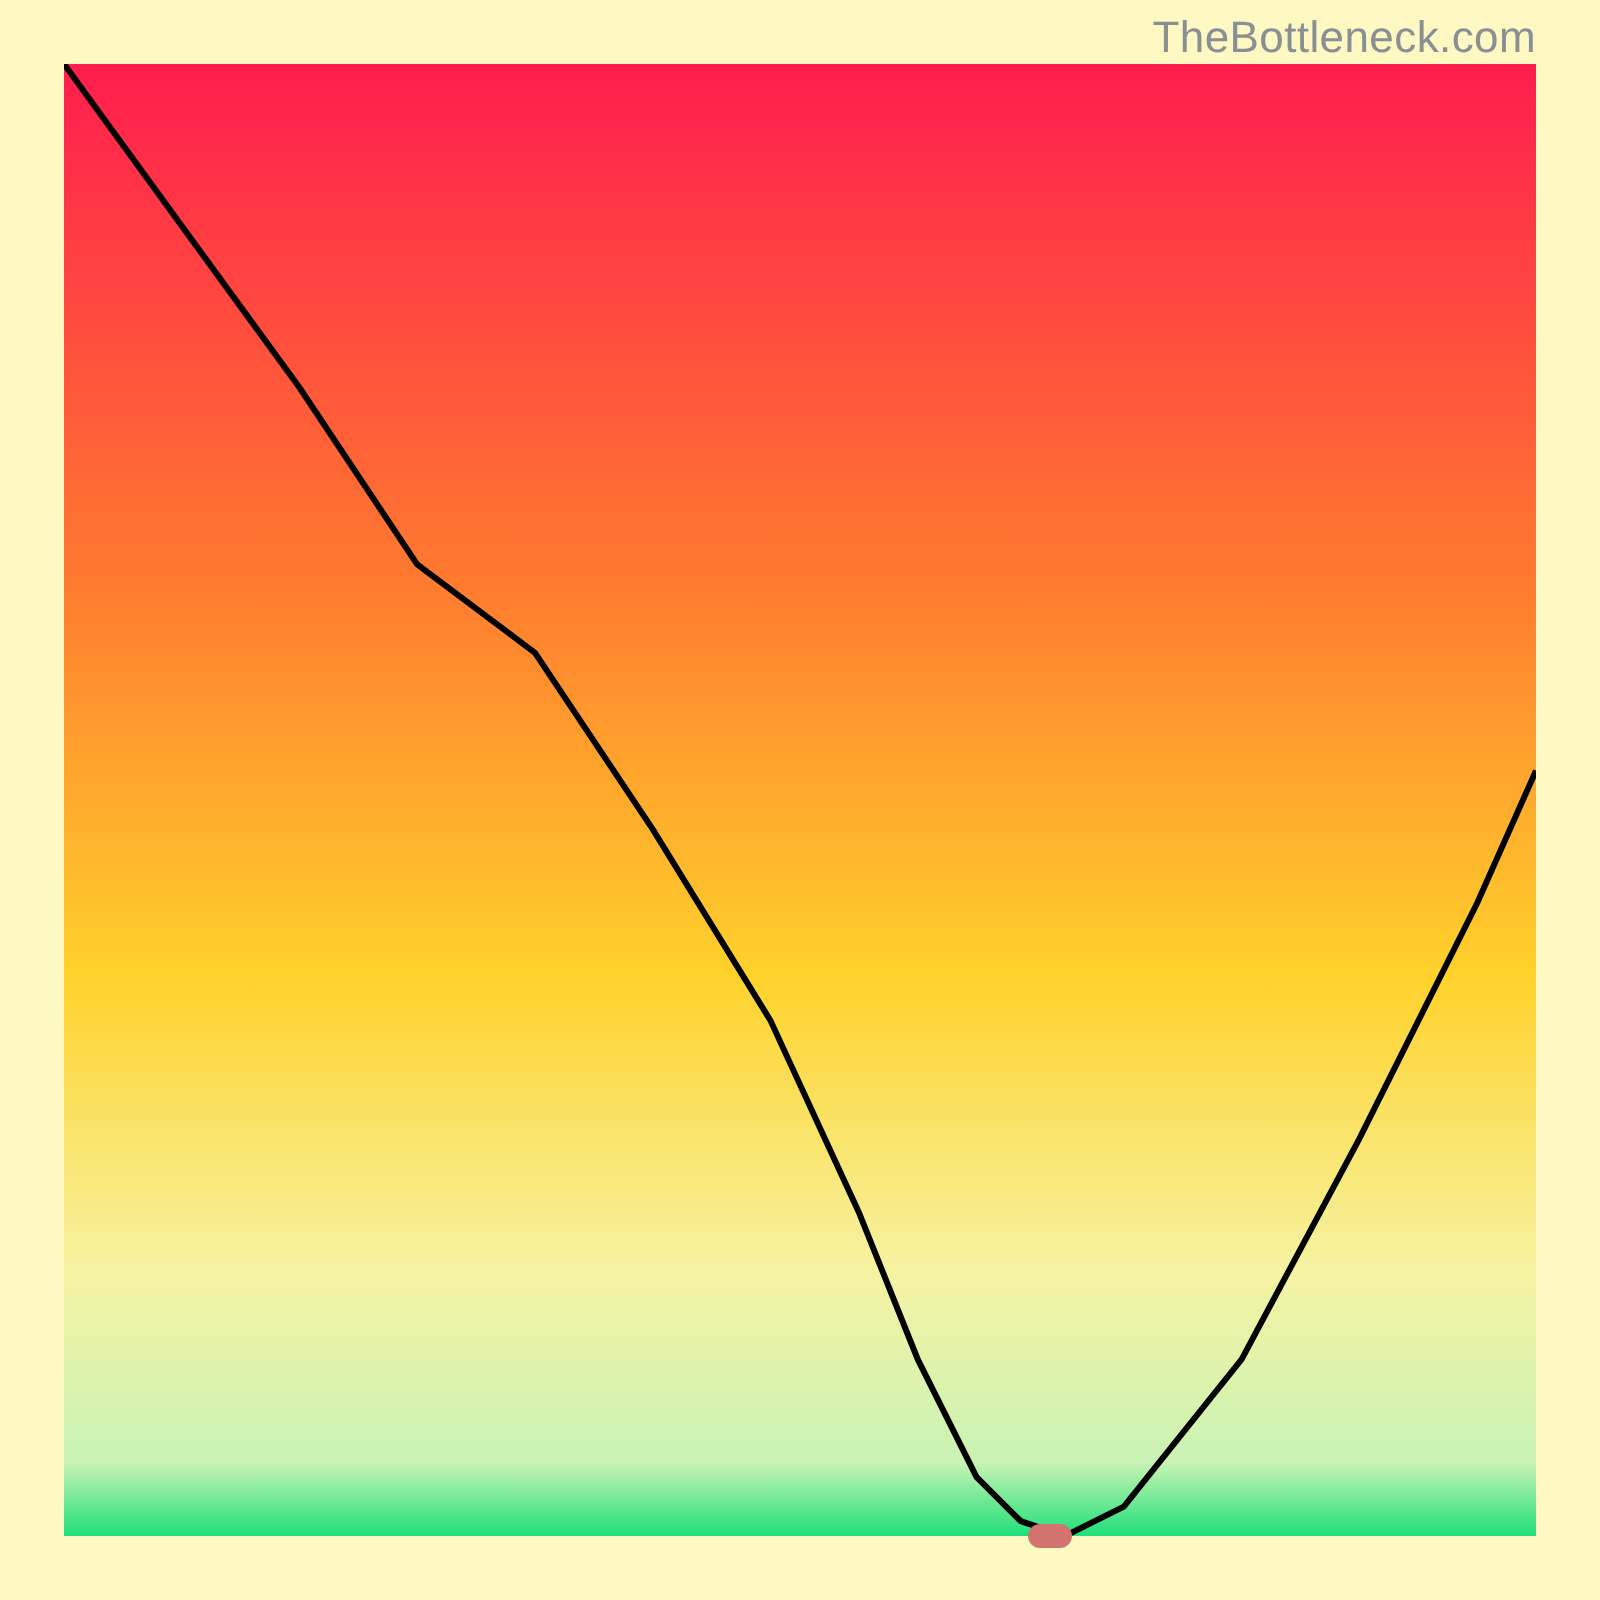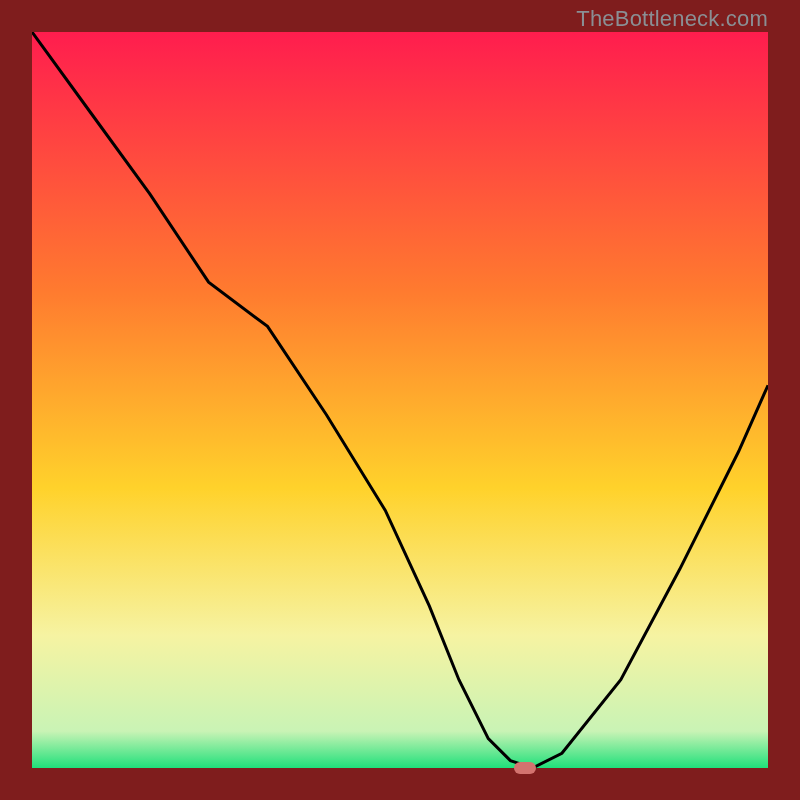--- a/index.html
+++ b/index.html
@@ -1,16 +1,16 @@
 <!DOCTYPE html>
 <html><head>
 <meta charset="utf-8">
 <style>
   html,body{margin:0;padding:0;width:800px;height:800px;background:#000;overflow:hidden;font-family:Arial,Helvetica,sans-serif}
-  .frame{position:absolute;left:0;top:0;width:800px;height:800px;background:#7f1d1d}
+  .frame{position:absolute;left:0;top:0;width:800px;height:800px;background:#fef9c3}
   .plot{position:absolute;left:32px;top:32px;width:736px;height:736px}
   .watermark{position:absolute;right:32px;top:6px;color:#8a8f94;font-size:22px;letter-spacing:.2px}
   .marker{position:absolute;width:22px;height:12px;border-radius:6px;background:#d3736f}
   svg{position:absolute;left:0;top:0}
 </style>
 </head>
 <body>
 
 <div class="frame">
 

